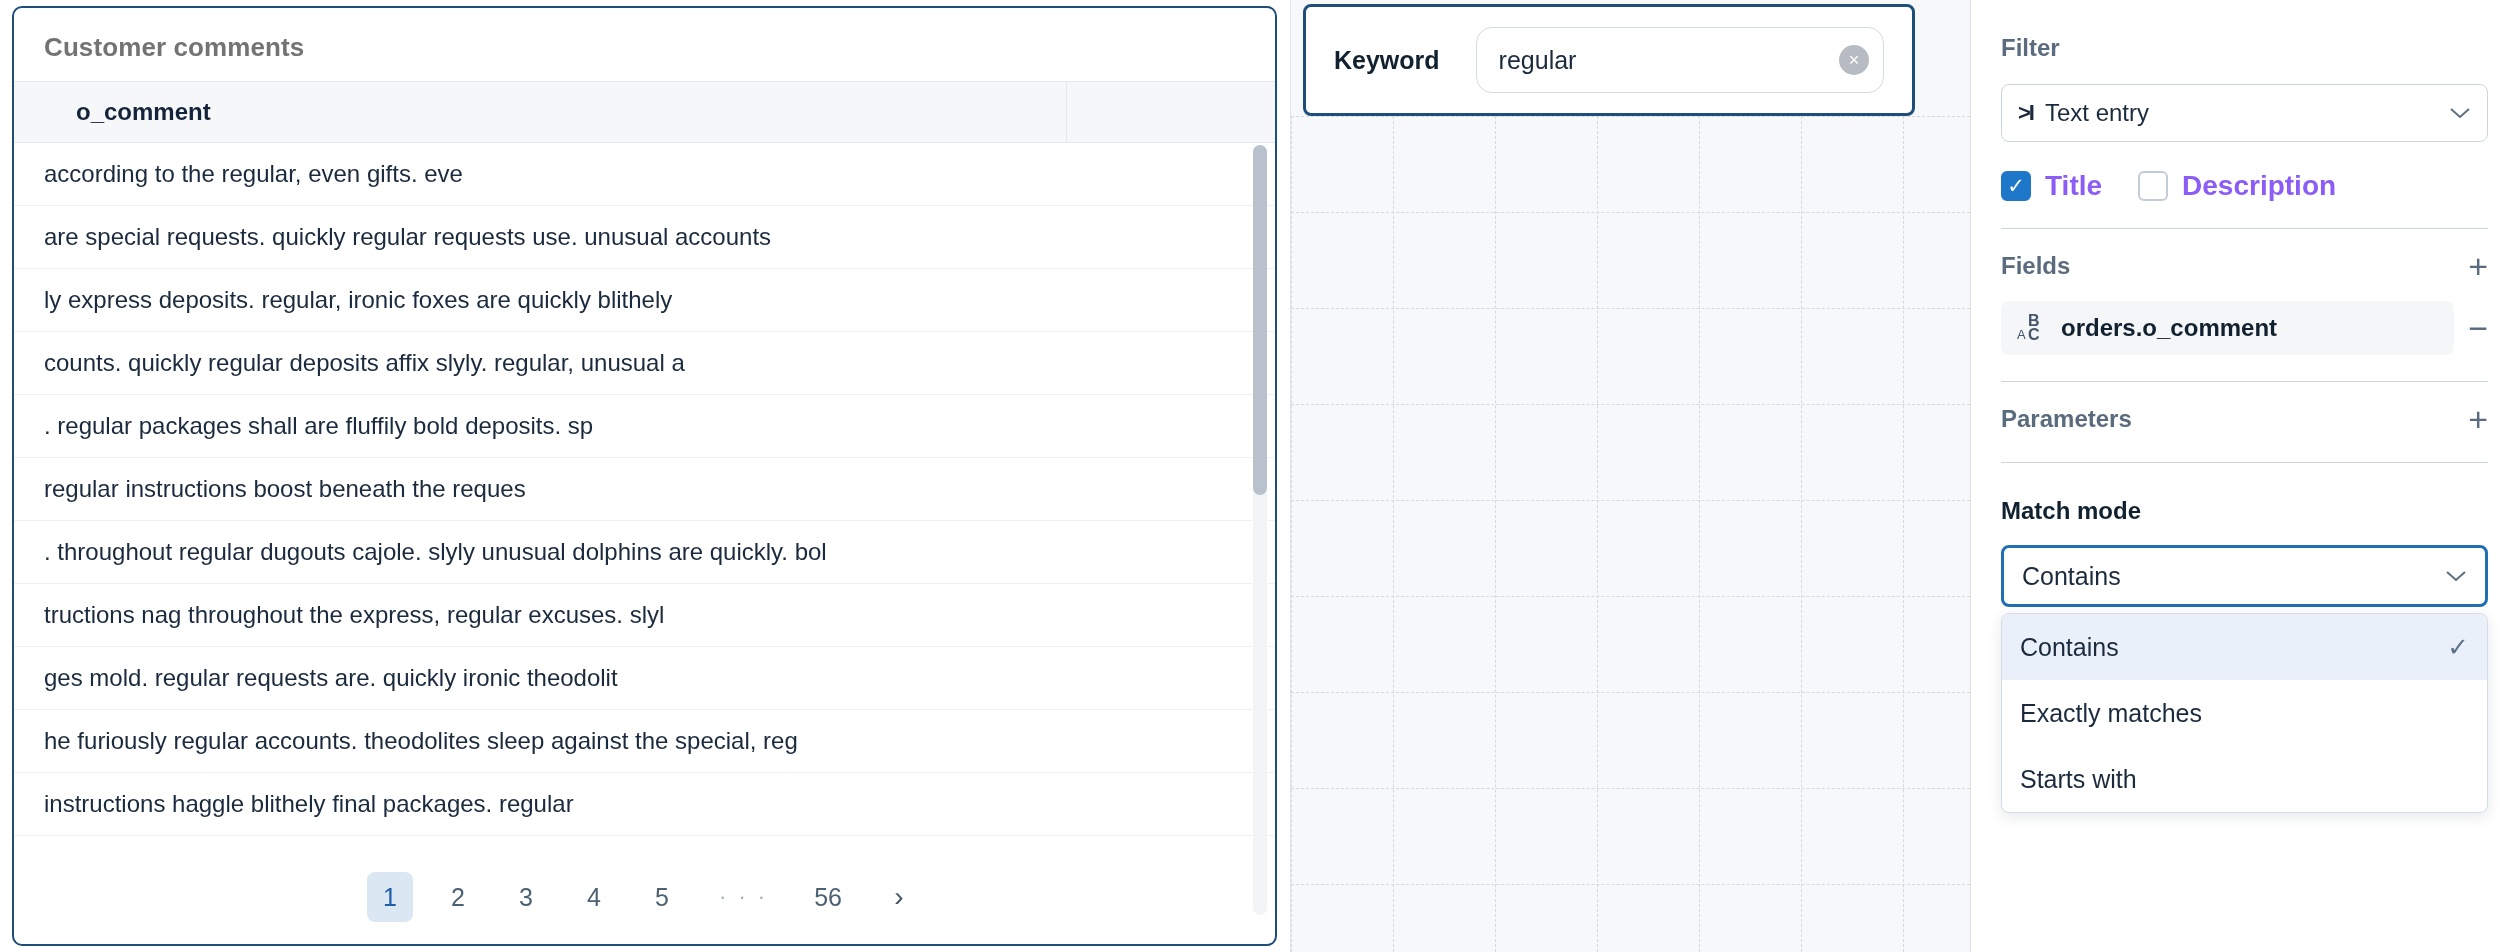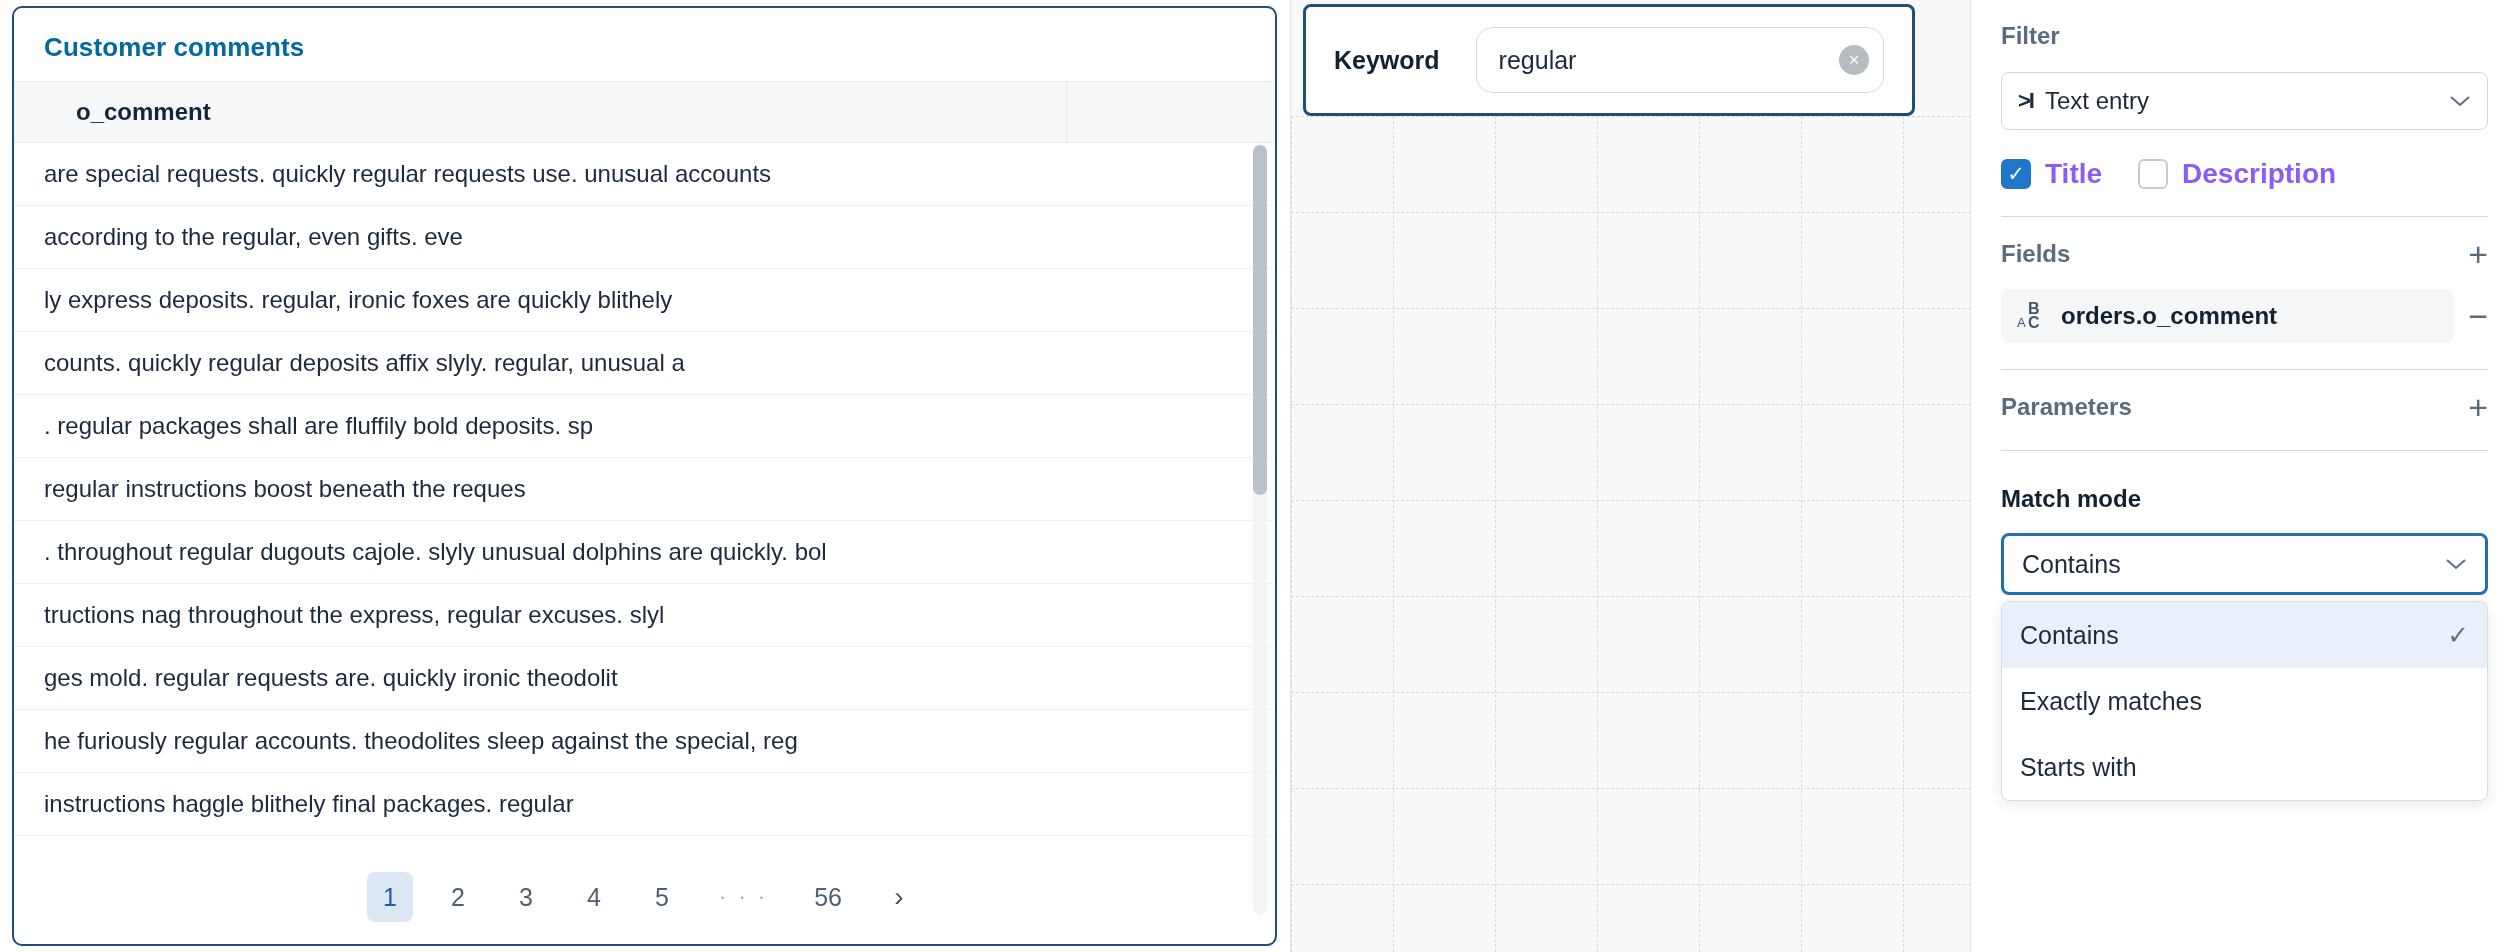--- a/index.html
+++ b/index.html
@@ -18,21 +18,21 @@
   }
   .table-card {
     position: absolute; left: 12px; top: 6px;
     width: 1265px; height: 940px;
     border: 2px solid #1f4e79;
     border-radius: 10px;
     background: #ffffff;
     overflow: hidden;
   }
   .card-title {
-    font-size: 26px; font-weight: bold; color: #0369a1;
+    font-size: 26px; font-weight: bold; color: #737373;
     padding: 24px 30px 18px 30px;
     letter-spacing: .1px;
   }
   .table-wrap { position: relative; }
   .grid-head {
     display: flex; background: #f5f7f9;
     border-top: 1px solid #e4e8ed; border-bottom: 1px solid #e4e8ed;
     height: 62px; align-items: center; padding-left: 32px;
   }
   .grid-head .cell {
@@ -125,21 +125,21 @@
   .dot-h { position: absolute; left: 0; right: 0; height: 0;
            border-top: 1px dashed #d4d9df; }
   .dot-v { position: absolute; top: 0; bottom: 0; width: 0;
            border-left: 1px dashed #d4d9df; }
 
   
   .right-col {
     width: 548px; height: 952px; position: relative;
     background: #ffffff;
     border-left: 1px solid #dfe3e8;
-    padding: 0 30px;
+    padding: 12px 30px;
   }
   .sec-label {
     font-size: 24px; font-weight: bold; color: #5a6b7d;
     padding-top: 22px;
   }
   .sel-box {
     margin-top: 22px;
     height: 58px; border: 1px solid #ccd5de; border-radius: 8px;
     display: flex; align-items: center; padding: 0 16px;
     background: #ffffff; cursor: pointer;
@@ -214,24 +214,24 @@
       <div class="card-title">Customer comments</div>
 
       <div class="table-wrap">
         <div class="grid-head">
           <div class="cell c1">o_comment</div>
           <div class="cell c2"></div>
         </div>
 
         <div class="rows-area" id="rows-area">
             <div class="grid-row">
+              <div class="val">according to the regular, even gifts. eve</div>
+            </div>
+            <div class="grid-row">
               <div class="val">are special requests. quickly regular requests use. unusual accounts</div>
-            </div>
-            <div class="grid-row">
-              <div class="val">according to the regular, even gifts. eve</div>
             </div>
             <div class="grid-row">
               <div class="val">ly express deposits. regular, ironic foxes are quickly blithely</div>
             </div>
             <div class="grid-row">
               <div class="val">counts. quickly regular deposits affix slyly. regular, unusual a</div>
             </div>
             <div class="grid-row">
               <div class="val">. regular packages shall are fluffily bold deposits. sp</div>
             </div>

